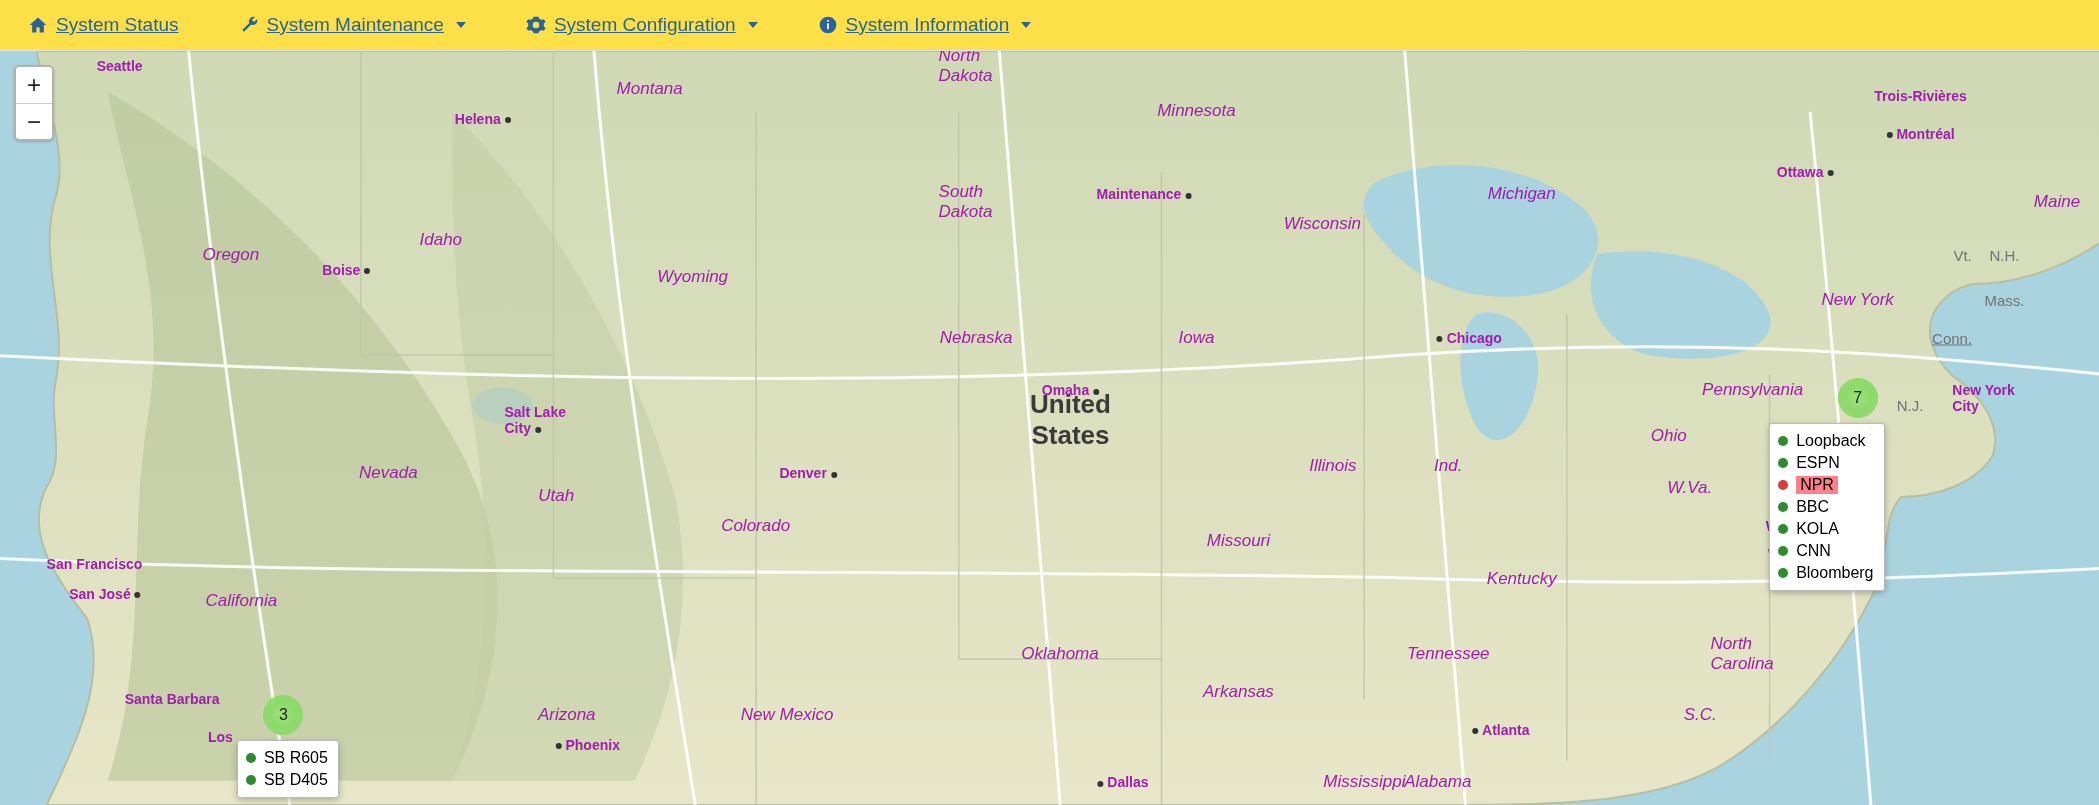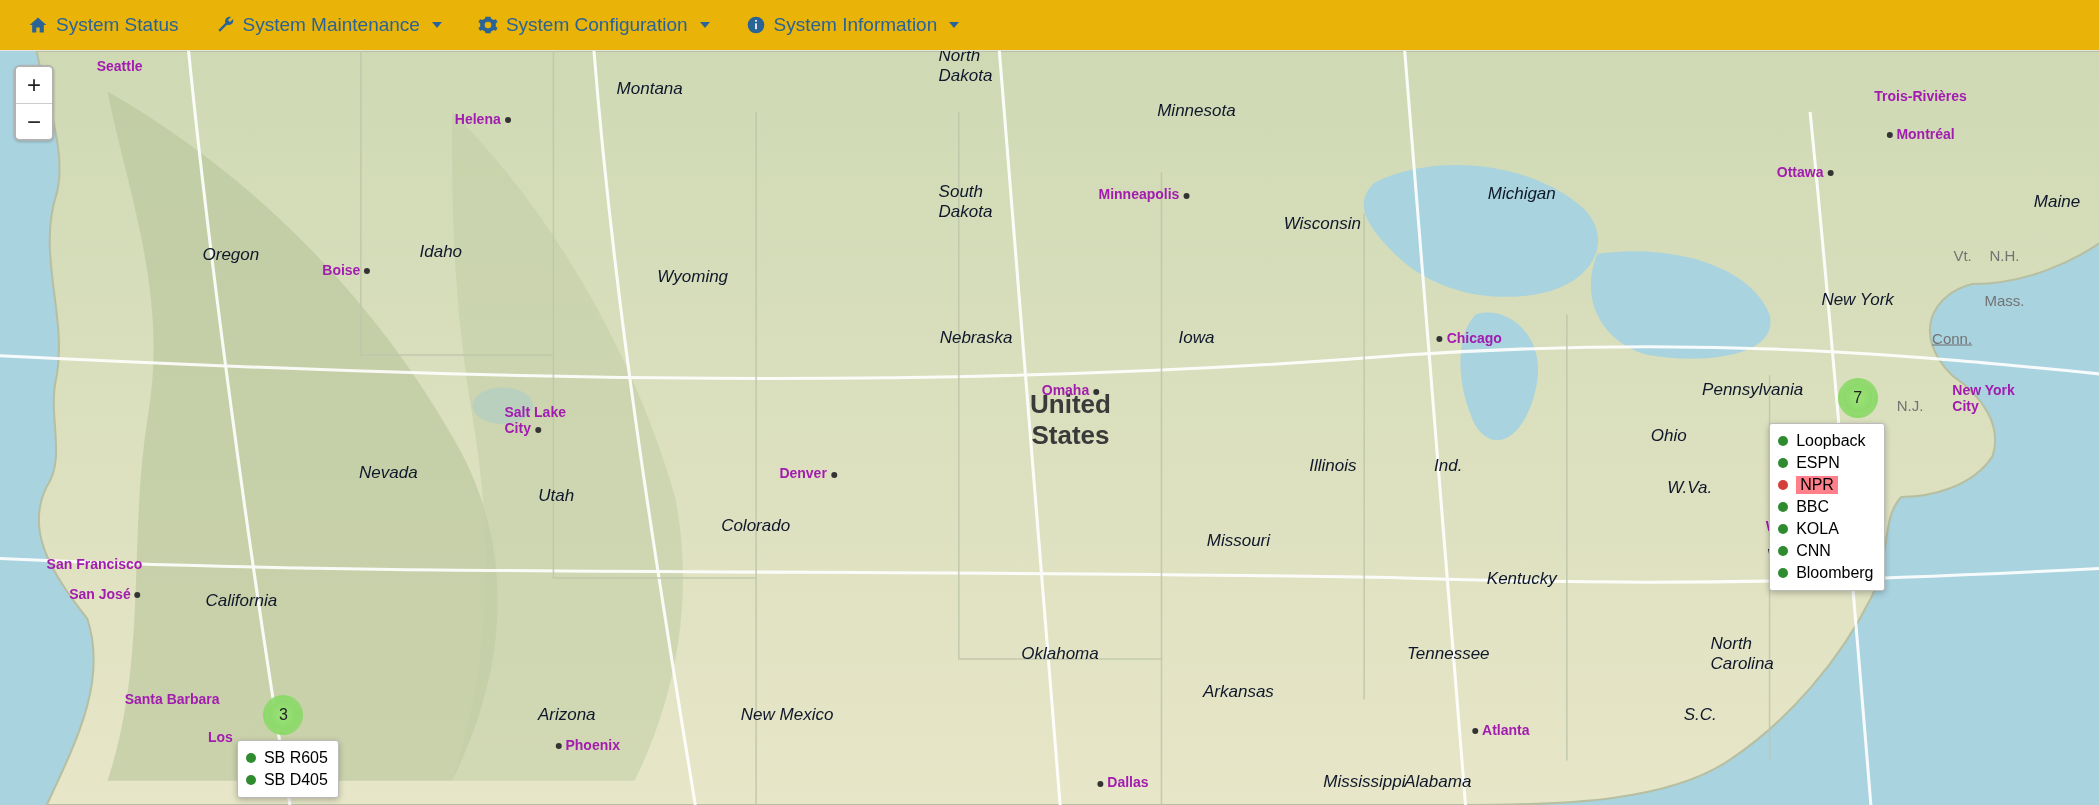--- a/index.html
+++ b/index.html
@@ -3,25 +3,26 @@
 <meta charset="utf-8">
 <style>
   * { box-sizing: border-box; margin: 0; padding: 0; }
   html, body { width: 100%; height: 100%; font-family: "Helvetica Neue", Arial, sans-serif; }
   body { display: flex; flex-direction: column; background: #fff; }
 
   
   .navbar {
     display: flex;
     align-items: center;
-    gap: 36px;
+    gap: 60px;
     padding: 14px 28px;
-    background: #eab308;
+    background: #fde047;
     font-size: 19px;
     color: #2a6496;
+    text-decoration: underline;
   }
   .nav-item {
     display: inline-flex;
     align-items: center;
     gap: 8px;
     cursor: pointer;
     color: #2a6496;
     white-space: nowrap;
   }
   .nav-item .icon { display: inline-flex; }
@@ -121,21 +122,21 @@
     display: inline-block;
     width: 6px; height: 6px; background:#333; border-radius:50%;
     margin-left: 4px; vertical-align: middle;
   }
   .city-dot-left::before {
     content: "";
     display: inline-block;
     width: 6px; height: 6px; background:#333; border-radius:50%;
     margin-right: 4px; vertical-align: middle;
   }
-  .state { font-size: 17px; color: #0f172a; font-style: italic; }
+  .state { font-size: 17px; color: #a21caf; font-style: italic; }
   .country { font-size: 26px; font-weight: 800; color: #3a3a3a; text-align:center; }
   .abbr { font-size: 15px; color: #737373; }
 </style>
 </head>
 <body>
 
 <div class="navbar">
   <div class="nav-item">
     <span class="icon">
       <svg width="20" height="20" viewBox="0 0 24 24">
@@ -239,32 +240,32 @@
       <div class="maplabel city-major" style="left: 5.7%; top: 2%;">Seattle</div>
       <div class="maplabel city-major city-dot" style="left: 23%; top: 9%;">Helena</div>
       <div class="maplabel city-major city-dot" style="left: 16.5%; top: 29%;">Boise</div>
       <div class="maplabel city-major city-dot" style="left: 25.5%; top: 49%;">Salt Lake<br>City</div>
       <div class="maplabel city-major" style="left: 4.5%; top: 68%;">San Francisco</div>
       <div class="maplabel city-major city-dot" style="left: 5%; top: 72%;">San José</div>
       <div class="maplabel city-major" style="left: 8.2%; top: 86%;">Santa Barbara</div>
       <div class="maplabel city-major" style="left: 10.5%; top: 91%;">Los</div>
       <div class="maplabel city-major city-dot-left" style="left: 28%; top: 92%;">Phoenix</div>
       <div class="maplabel city-major city-dot" style="left: 38.5%; top: 56%;">Denver</div>
-      <div class="maplabel city-major city-dot" style="left: 54.5%; top: 19%;">Minneapolis</div>
+      <div class="maplabel city-major city-dot" style="left: 54.5%; top: 19%;">Maintenance</div>
       <div class="maplabel city-major city-dot" style="left: 51%; top: 45%;">Omaha</div>
       <div class="maplabel city-major city-dot-left" style="left: 53.5%; top: 97%;">Dallas</div>
       <div class="maplabel city-major city-dot-left" style="left: 70%; top: 38%;">Chicago</div>
       <div class="maplabel city-major city-dot-left" style="left: 71.5%; top: 90%;">Atlanta</div>
       <div class="maplabel city-major city-dot" style="left: 86%; top: 16%;">Ottawa</div>
       <div class="maplabel city-major city-dot-left" style="left: 91.5%; top: 11%;">Montréal</div>
       <div class="maplabel city-major" style="left: 91.5%; top: 6%;">Trois-Rivières</div>
       <div class="maplabel city-major" style="left: 94.5%; top: 46%;">New York<br>City</div>
       <div class="maplabel city-major" style="left: 85%; top: 63%;">Wash</div>
       <div class="maplabel state" style="left: 11%; top: 27%;">Oregon</div>
-      <div class="maplabel state" style="left: 21%; top: 25%; margin-top: 12px;">Idaho</div>
+      <div class="maplabel state" style="left: 21%; top: 25%;">Idaho</div>
       <div class="maplabel state" style="left: 30%; top: 5%; padding-left: 40px;">Montana</div>
       <div class="maplabel state" style="left: 46%; top: 2%;">North<br>Dakota</div>
       <div class="maplabel state" style="left: 46%; top: 20%;">South<br>Dakota</div>
       <div class="maplabel state" style="left: 57%; top: 8%;">Minnesota</div>
       <div class="maplabel state" style="left: 63%; top: 23%;">Wisconsin</div>
       <div class="maplabel state" style="left: 72.5%; top: 19%;">Michigan</div>
       <div class="maplabel state" style="left: 46.5%; top: 38%;">Nebraska</div>
       <div class="maplabel state" style="left: 57%; top: 38%;">Iowa</div>
       <div class="maplabel state" style="left: 33%; top: 30%; text-align: right;">Wyoming</div>
       <div class="maplabel state" style="left: 18.5%; top: 56%;">Nevada</div>

